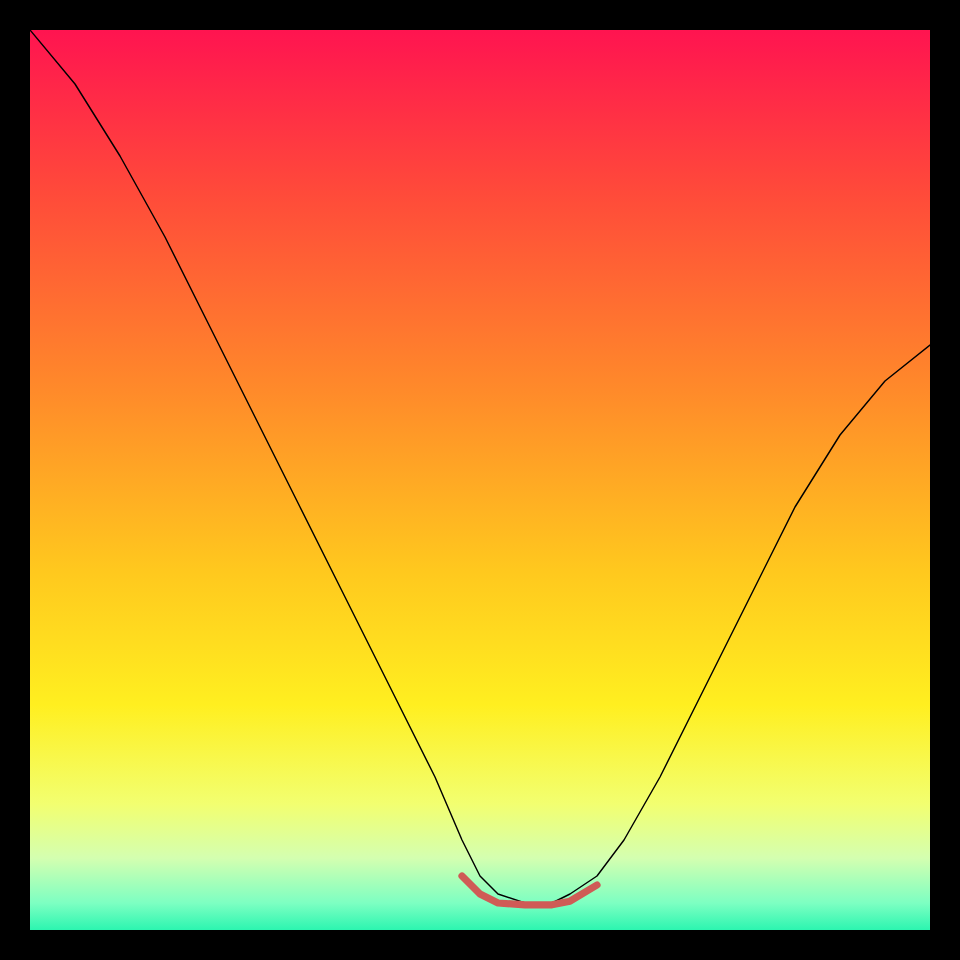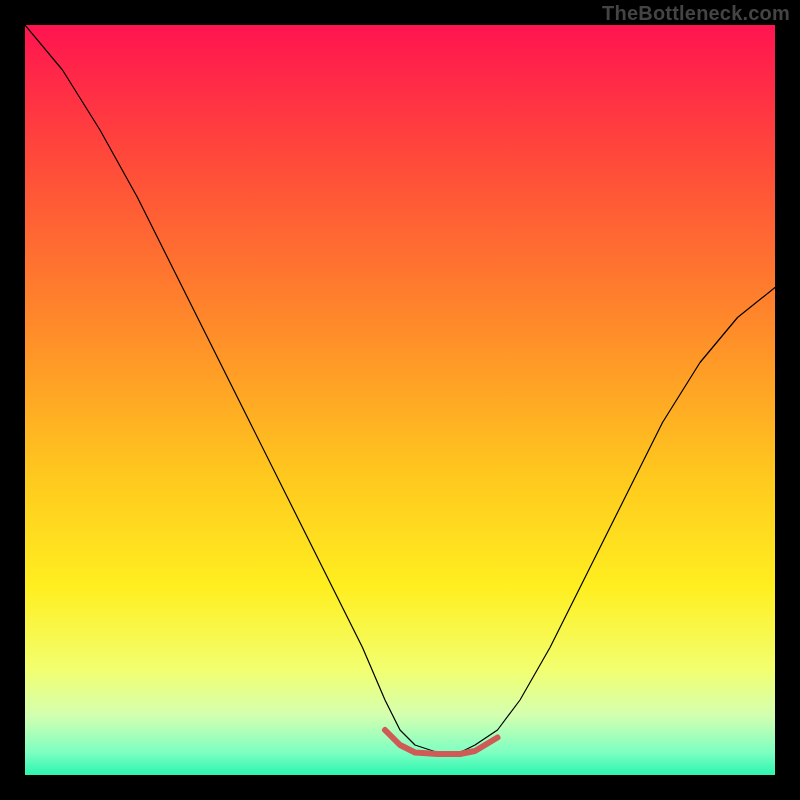--- a/index.html
+++ b/index.html
@@ -39,21 +39,20 @@
   svg.plot {
     width: 750px;
     height: 750px;
     display: block;
   }
 </style>
 </head>
 <body>
 
 <div class="frame">
-  <div class="watermark">TheBottleneck.com</div>
   <div class="plot-wrap">
     <svg class="plot" viewBox="0 0 750 750">
       <defs>
         <linearGradient id="bg" x1="0" y1="0" x2="0" y2="1">
             <stop offset="0%" stop-color="#ff1450"></stop>
             <stop offset="18%" stop-color="#ff4a3a"></stop>
             <stop offset="40%" stop-color="#ff8a2a"></stop>
             <stop offset="60%" stop-color="#ffc81e"></stop>
             <stop offset="75%" stop-color="#ffef20"></stop>
             <stop offset="86%" stop-color="#f2ff70"></stop>

